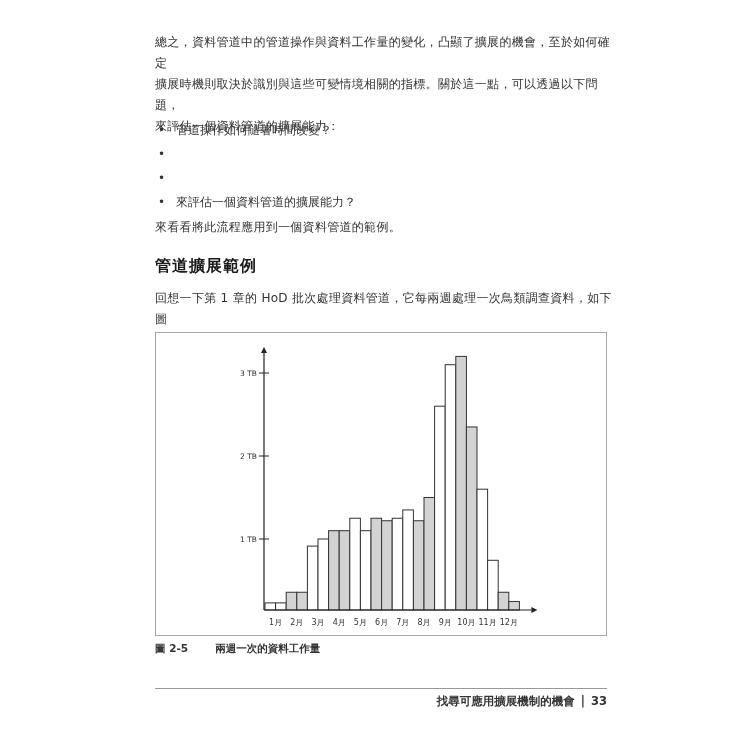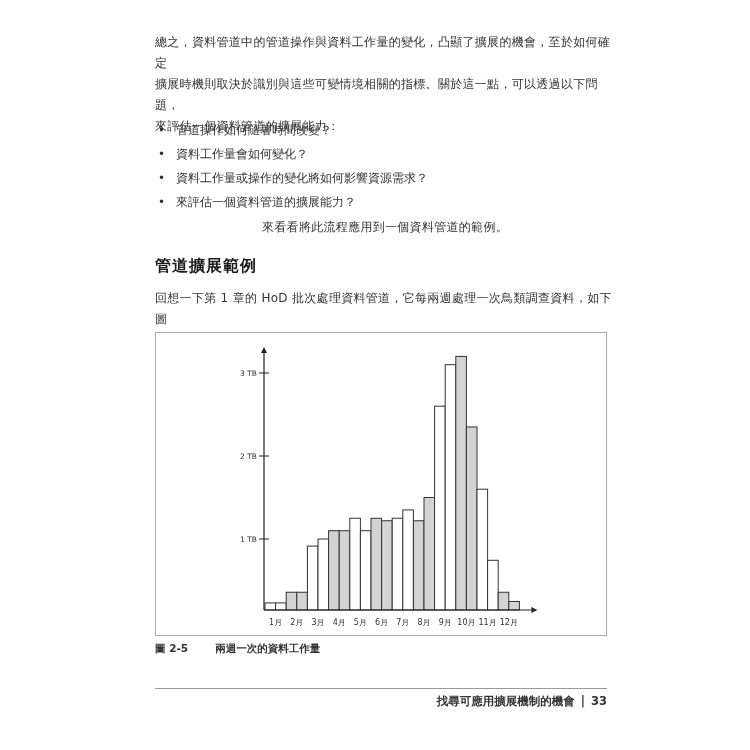--- a/index.html
+++ b/index.html
@@ -30,33 +30,31 @@
     <div>來評估一個資料管道的擴展能力：</div>
   </div>
 
   <ul class="bullets">
     <li>
         <span class="dot">•</span>
         <span>管道操作如何隨著時間改變？</span>
       </li>
     <li>
         <span class="dot">•</span>
-        <span>資料工作量會如何變化？</span>
       </li>
     <li>
         <span class="dot">•</span>
-        <span>資料工作量或操作的變化將如何影響資源需求？</span>
       </li>
     <li>
         <span class="dot">•</span>
         <span>來評估一個資料管道的擴展能力？</span>
       </li>
   </ul>
 
-  <div class="para" style="top:217px;text-align:center;">來看看將此流程應用到一個資料管道的範例。</div>
+  <div class="para" style="top:217px;">來看看將此流程應用到一個資料管道的範例。</div>
 
   <div class="heading">管道擴展範例</div>
 
   <div class="para" style="top:288px;">
     <div>回想一下第 1 章的 HoD 批次處理資料管道，它每兩週處理一次鳥類調查資料，如下圖</div>
     <div>2-5 所示：可以看見該管道每一次處理的資料量。</div>
   </div>
 
   <div class="figure">
     <svg id="chart" width="450" height="302">

